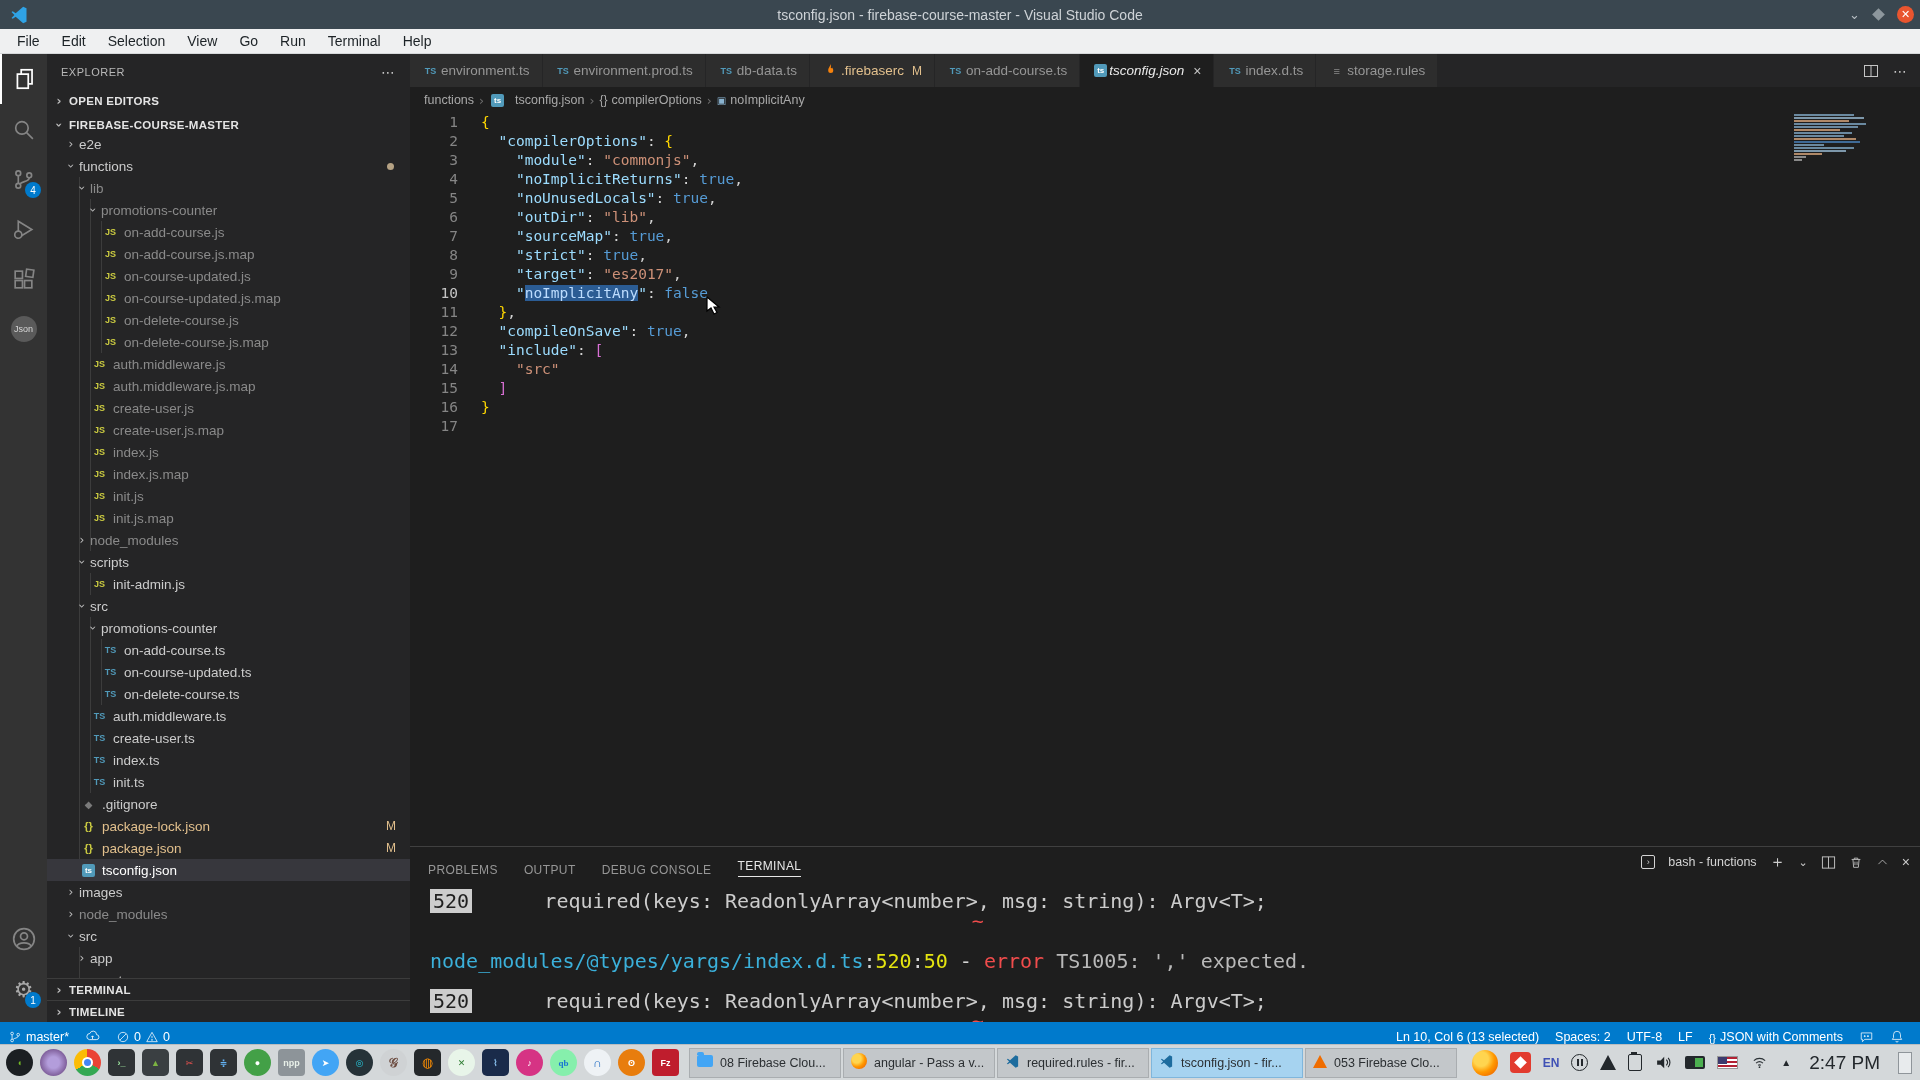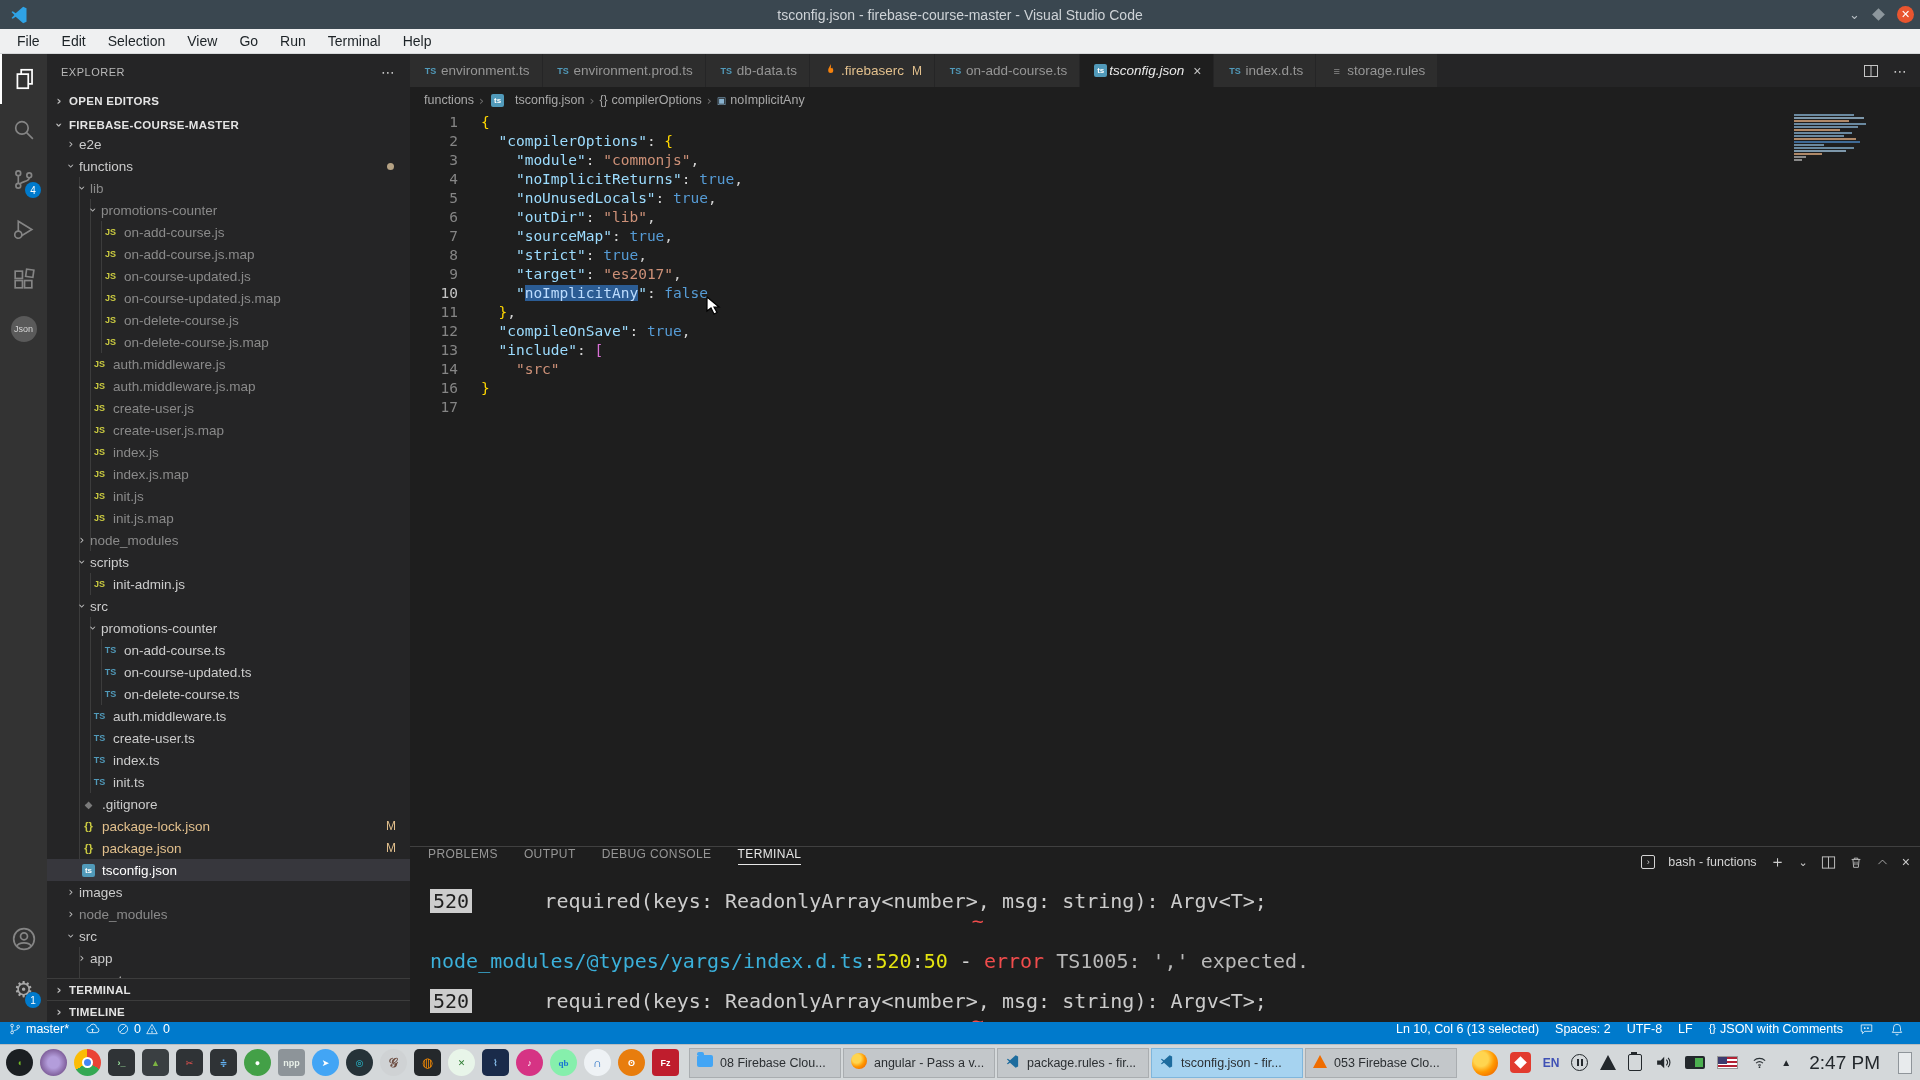--- a/index.html
+++ b/index.html
@@ -68,33 +68,33 @@
   .cl .ln{width:48px;text-align:right;color:#858585;flex:none}
   .cl .tx{padding-left:23px}
   .cl.cur .ln{color:#c6c6c6}
   .k{color:#9cdcfe}.s{color:#ce9178}.b{color:#569cd6}.p{color:#d4d4d4}
   .b1{color:#ffd700}.b2{color:#da70d6}
   .ksel{color:#bcdcfe;background:#2b5c94}
   #minimap{position:absolute;right:48px;top:60px;width:78px}
   #minimap .mrow{height:2px;margin-bottom:1px}
   
   #panel{position:absolute;left:0;top:792px;width:1510px;height:176px;background:#1e1e1e;border-top:1px solid #404040}
-  #panel-tabs{height:30px;display:flex;align-items:flex-start;padding-left:18px;gap:26px}
+  #panel-tabs{height:30px;display:flex;align-items:flex-end;padding-left:18px;gap:26px}
   .ptab{font-size:12px;letter-spacing:.4px;color:#969696}
   .ptab.active{color:#e7e7e7;border-bottom:1px solid #e7e7e7;padding-bottom:3px}
   #panel-right{position:absolute;right:10px;top:0;height:30px;display:flex;align-items:center;gap:13px;color:#cccccc}
   #term-kind{display:flex;align-items:center;gap:6px;font-size:12.5px;color:#d4d4d4}
   .term-box{width:14px;height:14px;border:1px solid #d4d4d4;border-radius:2px;font-size:9px;display:flex;align-items:center;justify-content:center}
   #term-lines{position:absolute;left:20px;top:44px;font-family:"DejaVu Sans Mono",monospace;font-size:20px;line-height:20px;white-space:pre;color:#cccccc}
   .lnb{background:#cdcdcd;color:#1e1e1e;padding:0 3px}
   .cy{color:#3bb0da}.yl{color:#e5e510}.rd{color:#f14c4c}.gy{color:#b9b9b9}.w{color:#d4d4d4}
   .tline{color:#f14c4c}
   
   #statusbar{left:0;top:1022px;width:1920px;height:22px;background:#007acc;color:#fff;display:flex;align-items:center;font-size:12.5px}
-  .st{display:flex;align-items:flex-start;gap:4px;padding:0 8px;height:22px}
+  .st{display:flex;align-items:flex-end;gap:4px;padding:0 8px;height:22px}
   #status-right{margin-left:auto;display:flex;align-items:center;padding-right:8px}
   #statusbar svg{stroke:#fff;fill:none;stroke-width:1.3}
   
   #taskbar{left:0;top:1044px;width:1920px;height:36px;background:#d4d8da;border-top:1px solid #b9bdc0;display:flex;align-items:center}
   #launchers{display:flex;align-items:center;gap:7px;padding:0 6px}
   .lch{width:27px;height:27px;border-radius:6px;flex:none;display:flex;align-items:center;justify-content:center;font-size:9px;font-weight:bold}
   #taskwins{display:flex;align-items:center;gap:2px;margin-left:4px}
   .twin{width:152px;height:30px;background:#c3c7ca;border:1px solid #a9adb0;display:flex;align-items:center;gap:7px;padding:0 7px;font-size:12.5px;color:#2b2f32;white-space:nowrap;overflow:hidden}
   .twin.active{background:#a6d3f0;border-color:#7fb6dc}
   .twin .tic{flex:none}
@@ -457,20 +457,21 @@
         <div class="cl"><span class="ln">5</span><span class="tx"><span>    </span><span class="k">"noUnusedLocals"</span><span class="p">: </span><span class="b">true</span><span class="p">,</span></span></div>
         <div class="cl"><span class="ln">6</span><span class="tx"><span>    </span><span class="k">"outDir"</span><span class="p">: </span><span class="s">"lib"</span><span class="p">,</span></span></div>
         <div class="cl"><span class="ln">7</span><span class="tx"><span>    </span><span class="k">"sourceMap"</span><span class="p">: </span><span class="b">true</span><span class="p">,</span></span></div>
         <div class="cl"><span class="ln">8</span><span class="tx"><span>    </span><span class="k">"strict"</span><span class="p">: </span><span class="b">true</span><span class="p">,</span></span></div>
         <div class="cl"><span class="ln">9</span><span class="tx"><span>    </span><span class="k">"target"</span><span class="p">: </span><span class="s">"es2017"</span><span class="p">,</span></span></div>
         <div class="cl cur"><span class="ln">10</span><span class="tx"><span>    </span><span class="k">"</span><span class="ksel">noImplicitAny</span><span class="k">"</span><span class="p">: </span><span class="b">false</span></span></div>
         <div class="cl"><span class="ln">11</span><span class="tx"><span>  </span><span class="b1">}</span><span class="p">,</span></span></div>
         <div class="cl"><span class="ln">12</span><span class="tx"><span>  </span><span class="k">"compileOnSave"</span><span class="p">: </span><span class="b">true</span><span class="p">,</span></span></div>
         <div class="cl"><span class="ln">13</span><span class="tx"><span>  </span><span class="k">"include"</span><span class="p">: </span><span class="b2">[</span></span></div>
         <div class="cl"><span class="ln">14</span><span class="tx"><span>    </span><span class="s">"src"</span></span></div>
+        <div class="cl"><span class="ln">15</span><span class="tx"><span>  </span><span class="b2">]</span></span></div>
         <div class="cl"><span class="ln">16</span><span class="tx"><span class="b1">}</span></span></div>
         <div class="cl"><span class="ln">17</span><span class="tx"></span></div>
       </div>
     <div id="minimap">
         <div class="mrow" style="background: rgb(106, 137, 160); width: 60px;"></div>
         <div class="mrow" style="background: rgb(125, 151, 170); width: 70px;"></div>
         <div class="mrow" style="background: rgb(176, 137, 104); width: 55px;"></div>
         <div class="mrow" style="background: rgb(106, 137, 160); width: 72px;"></div>
         <div class="mrow" style="background: rgb(106, 137, 160); width: 64px;"></div>
         <div class="mrow" style="background: rgb(176, 137, 104); width: 46px;"></div>
@@ -607,21 +608,21 @@
           <span>08 Firebase Clou...</span>
         </div>
         <div class="twin">
           <span class="tic"><span style="width:16px;height:16px;border-radius:50%;background:radial-gradient(circle at 35% 35%,#ffd54f 0 30%,#ff9800 55%,#e65100);display:inline-block"></span></span>
           <span>angular - Pass a v...</span>
         </div>
         <div class="twin">
           <span class="tic"><svg width="15" height="15" viewBox="0 0 24 24">
               <polygon points="17,2 8,10 4.5,7.5 3,8.5 6.5,12 3,15.5 4.5,16.5 8,14 17,22 21,20 21,4" fill="#1d6c9e"></polygon>
             </svg></span>
-          <span>package.rules - fir...</span>
+          <span>required.rules - fir...</span>
         </div>
         <div class="twin active">
           <span class="tic"><svg width="15" height="15" viewBox="0 0 24 24">
               <polygon points="17,2 8,10 4.5,7.5 3,8.5 6.5,12 3,15.5 4.5,16.5 8,14 17,22 21,20 21,4" fill="#1d6c9e"></polygon>
             </svg></span>
           <span>tsconfig.json - fir...</span>
         </div>
         <div class="twin">
           <span class="tic"><span style="width:0;height:0;border-left:7px solid transparent;border-right:7px solid transparent;border-bottom:13px solid #ef6c00;display:inline-block"></span></span>
           <span>053 Firebase Clo...</span>

